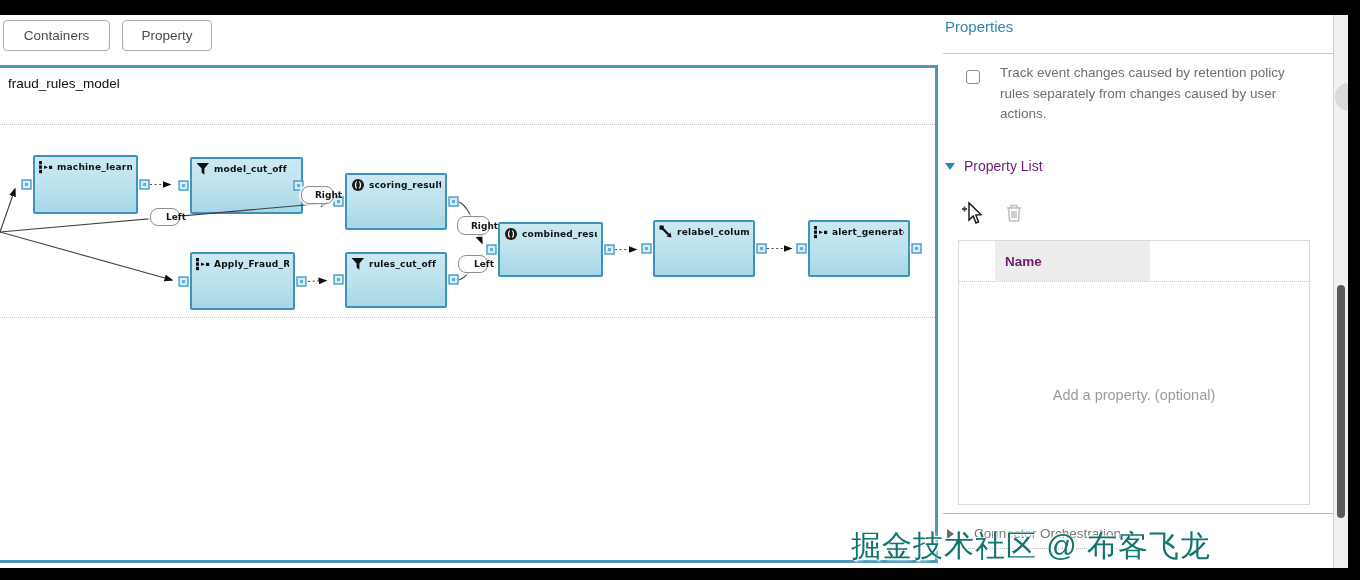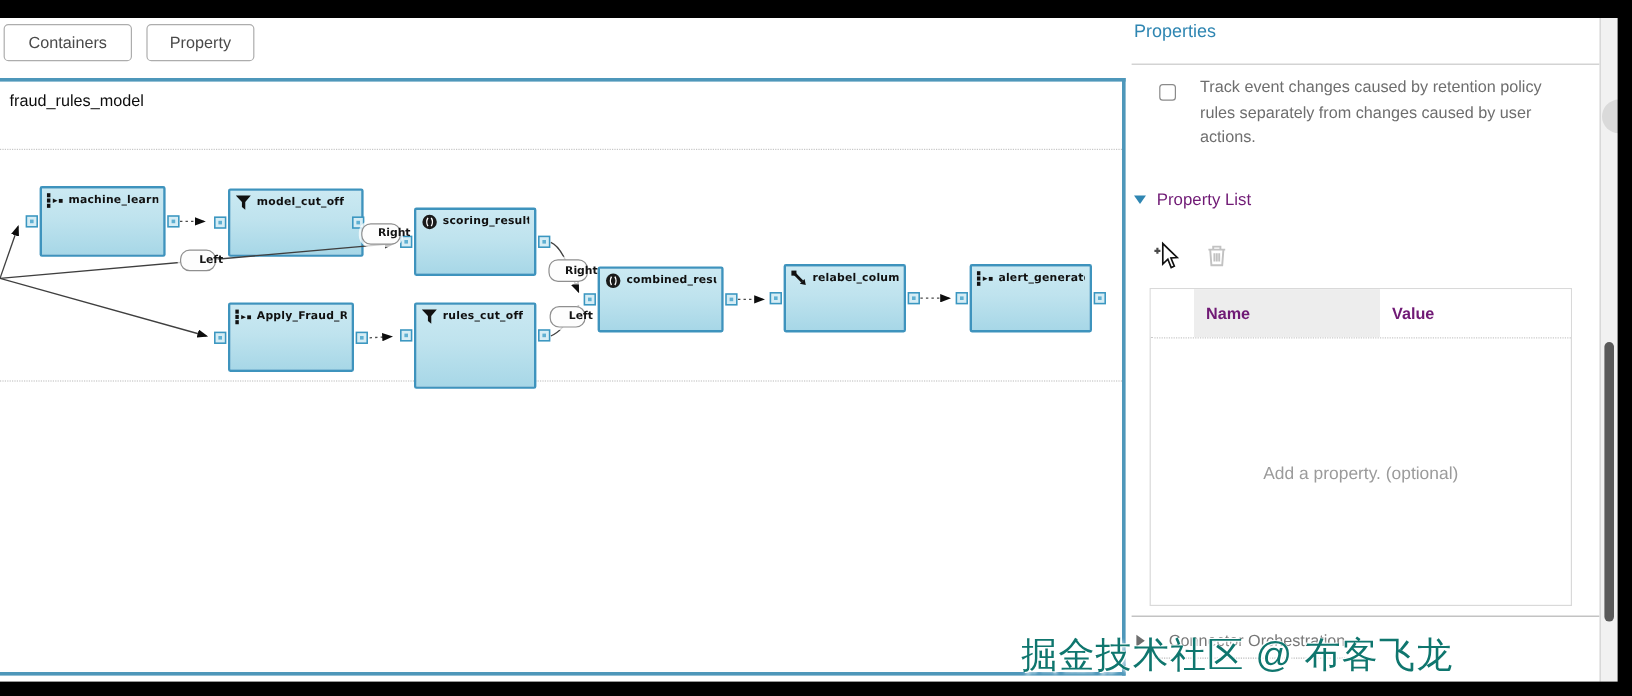--- a/index.html
+++ b/index.html
@@ -104,21 +104,21 @@
 <div class="abs node" style="left:345px;top:173px;width:102px;height:57px;">
   <div class="hdr">
       <svg class="icon14" viewBox="0 0 14 14">
         <circle cx="7" cy="7" r="6" fill="#1a1a1a"></circle>
         <path d="M5.6,3.5 C4.4,5.4 4.4,8.6 5.6,10.5" stroke="#fff" stroke-width="1.2" fill="none"></path>
         <path d="M8.4,3.5 C9.6,5.4 9.6,8.6 8.4,10.5" stroke="#fff" stroke-width="1.2" fill="none"></path>
       </svg>
   <span class="lbl">scoring_results</span>
     </div>
 </div>
-<div class="abs node" style="left:345px;top:252px;width:102px;height:72px;">
+<div class="abs node" style="left:345px;top:252px;width:102px;height:56px;">
   <div class="hdr">
       <svg class="icon14" viewBox="0 0 14 14">
         <path d="M0.5,1 L13,1 L8.4,6.4 L8.4,12.8 L5.6,10.6 L5.6,6.4 Z" fill="#111"></path>
       </svg>
   <span class="lbl">rules_cut_off</span>
     </div>
 </div>
 <div class="abs node" style="left:498px;top:222px;width:105px;height:55px;">
   <div class="hdr">
       <svg class="icon14" viewBox="0 0 14 14">
@@ -249,23 +249,20 @@
     <path d="M5.5,6 L6.5,19 H15.5 L16.5,6"></path>
     <path d="M9,9 V16 M11,9 V16 M13,9 V16"></path>
   </g>
 </svg>
 
 <div class="abs" id="prop-table">
   <div class="abs" style="left:0;top:0;width:36px;height:40px;background:#fff;"></div>
   <div class="abs th" style="left:36px;top:0;width:155px;height:40px;background:#ededed;">
     <span>Name</span>
   </div>
-  <div class="abs th" style="left:191px;top:0;width:159px;height:40px;background:#fff;">
-    <span>Value</span>
-  </div>
   <div class="abs" id="tbl-body" style="left:0;top:40px;width:350px;height:223px;">
     <div class="abs" id="empty-msg" style="left:0;top:105px;width:350px;text-align:center;">Add a property. (optional)</div>
   </div>
 </div>
 
 <div class="abs divider" style="left:943px;top:513px;width:390px;border-top-color:#b5b5b5;"></div>
 
 <div class="abs" style="left:947px;top:524px;display:flex;align-items:center;gap:20px;cursor:pointer;">
   <span class="tri tri-right"></span>
   <span class="panel-text" style="font-size:13.5px;color:#777;">Connector Orchestration</span>

